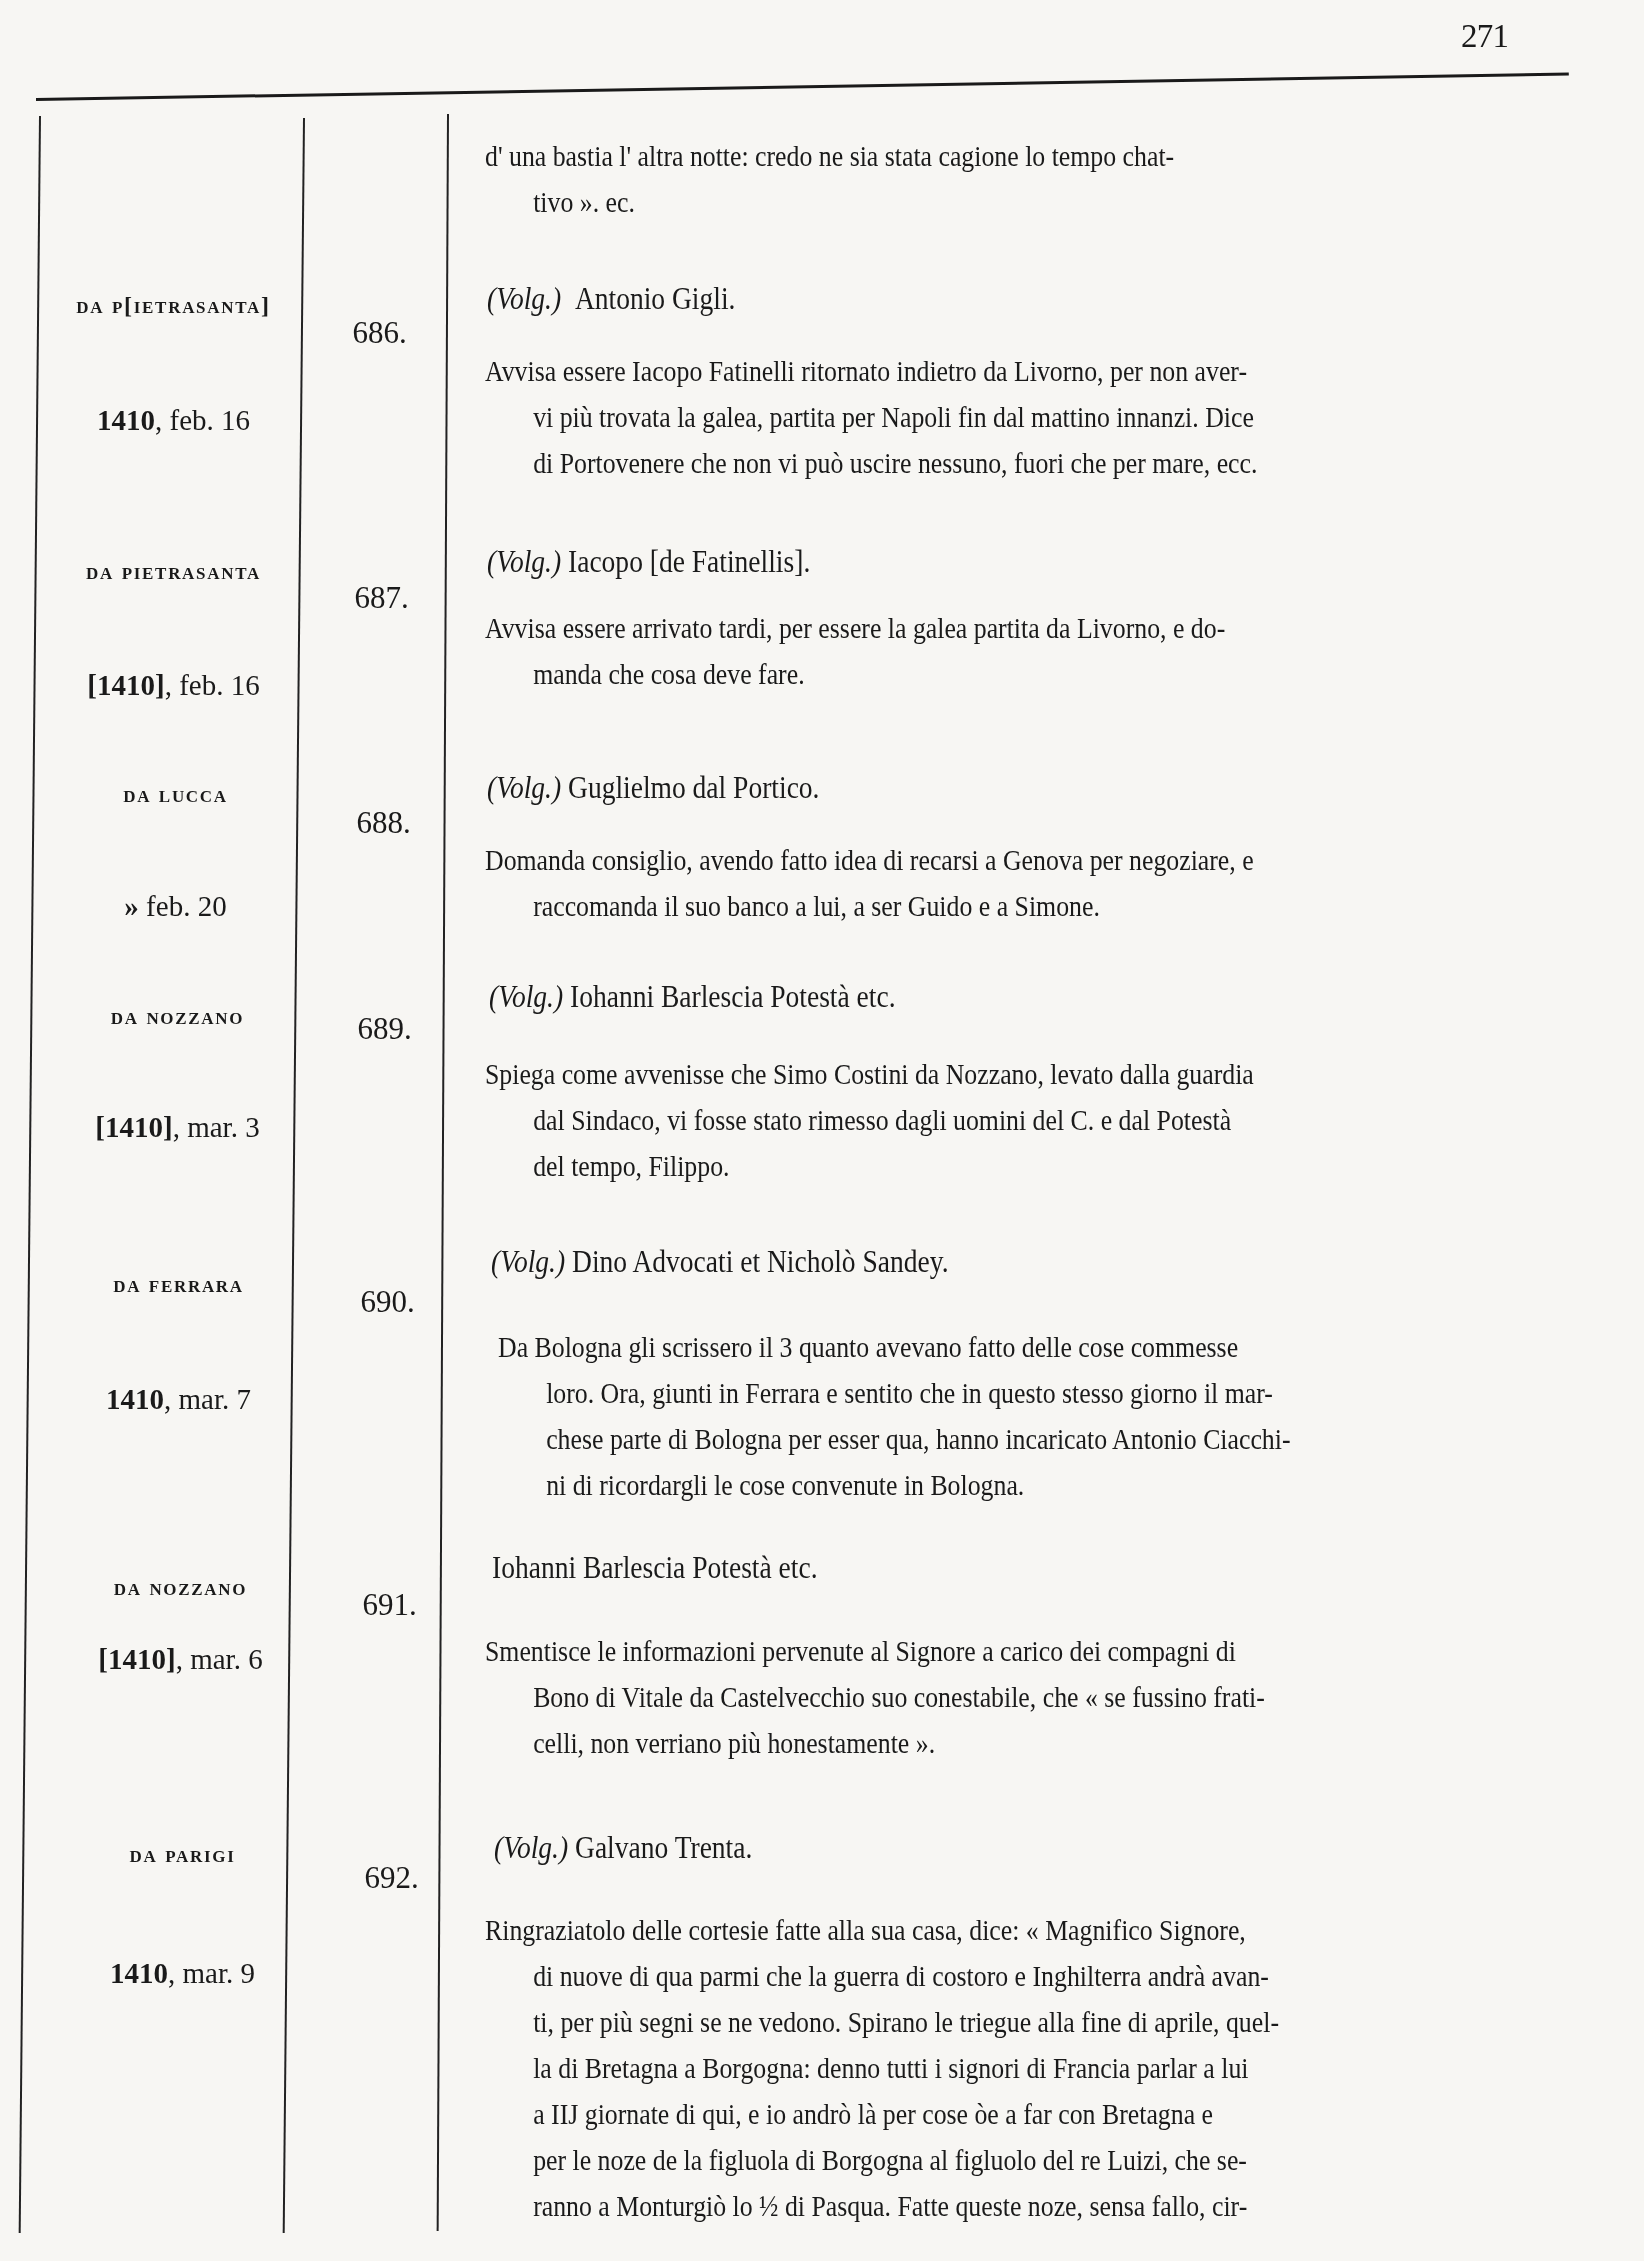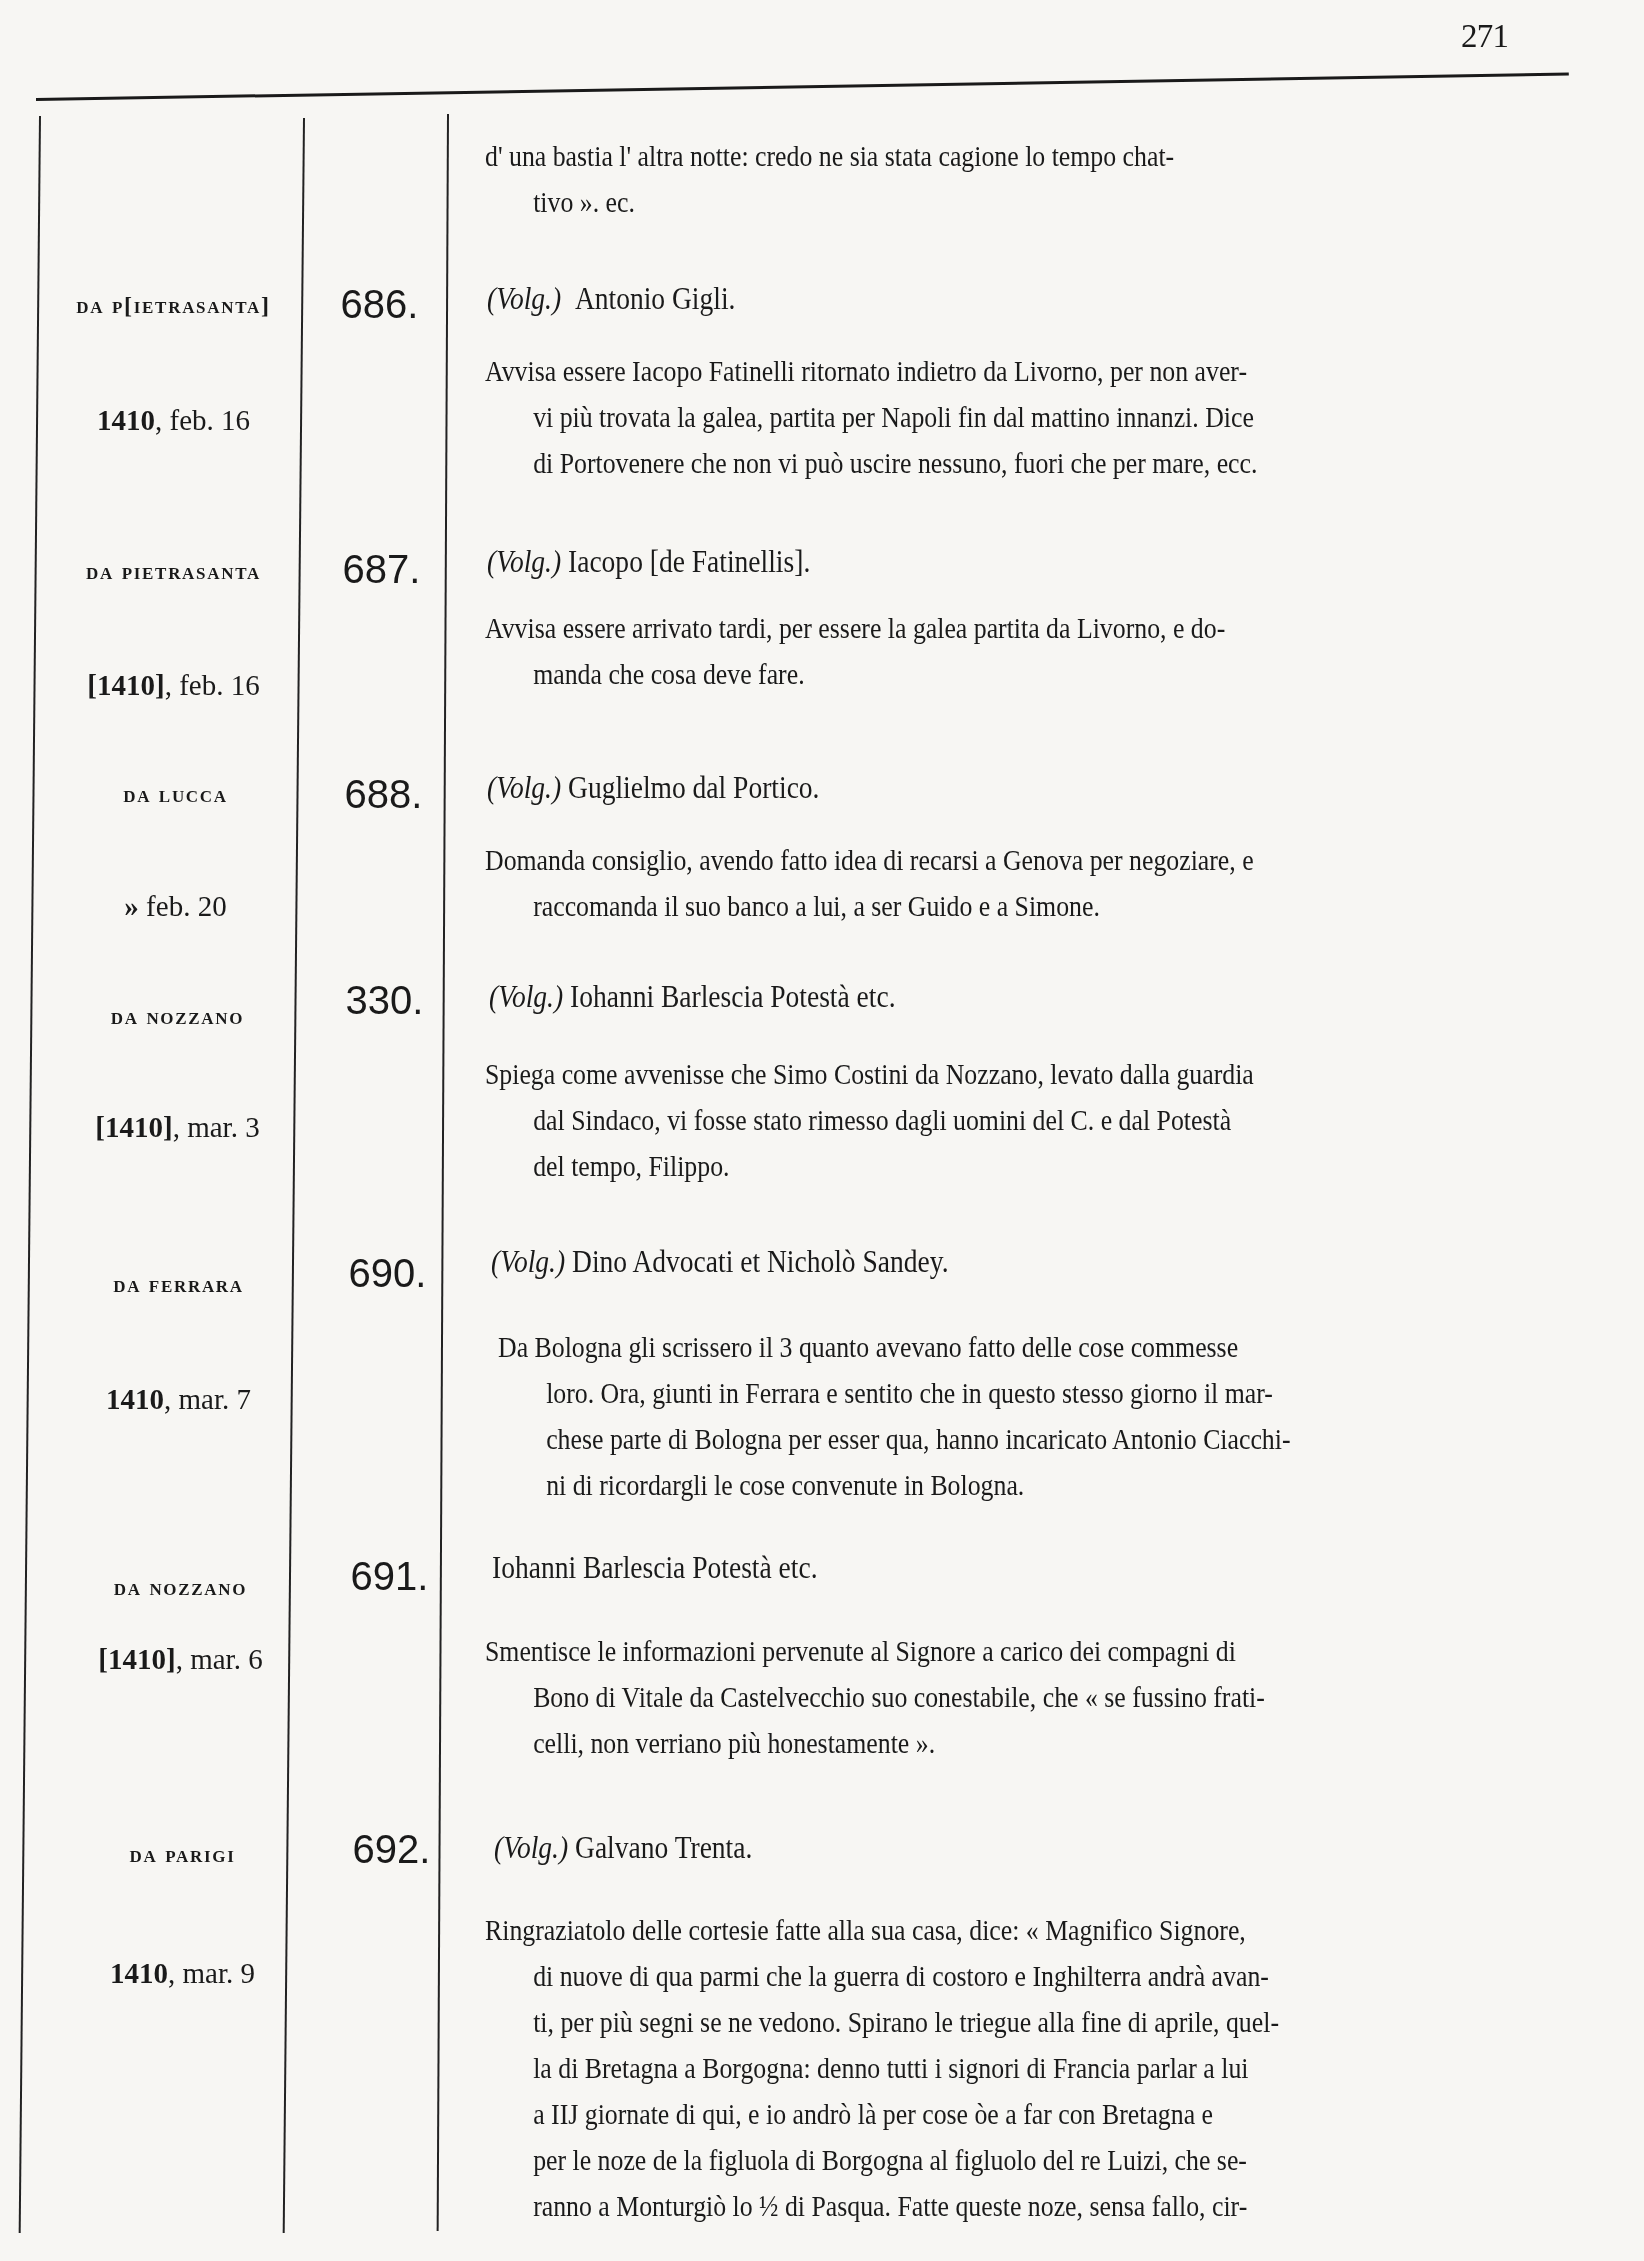--- a/index.html
+++ b/index.html
@@ -29,21 +29,21 @@
       font-family: "Liberation Serif", serif; font-size: 24px; font-weight: bold;
       letter-spacing: 1.7px; font-variant: small-caps; text-transform: lowercase;
     }
     .date {
       position: absolute; width: 265px; text-align: center;
       font-family: "Liberation Serif", serif; font-size: 29px; margin-top: 35px;
     }
     .date b { font-weight: bold; }
     .num {
       position: absolute; width: 133px; text-align: center;
-      font-family: Liberation Sans, sans-serif; font-size: 40px;
+      font-family: Liberation Serif, serif; font-size: 31px; margin-top: 33px;
     }
     .title {
       position: absolute; font-family: "Liberation Serif", serif; font-size: 32px;
       white-space: nowrap; transform: scaleX(0.86); transform-origin: left;
     }
     .title i { font-style: italic; }
     .body {
       position: absolute; left: 485px; width: 1085px;
       font-family: "Liberation Serif", serif; font-size: 30px; line-height: 46px;
       text-align: justify; transform-origin: left top;
@@ -96,21 +96,21 @@
     <div class="title" style="left:487px; top:769px;"><i>(Volg.)</i> <span>Guglielmo dal Portico.</span></div>
     <div class="body" style="top:837px;">
       <span class="line">Domanda consiglio, avendo fatto idea di recarsi a Genova per negoziare, e</span>
       <span class="line indent">raccomanda il suo banco a lui, a ser Guido e a Simone.</span>
     </div>
   </div>
 
   <div>
     <div class="place" style="left:45px; top:1003px;">DA NOZZANO</div>
     <div class="date" style="left:45px; top:1076px;"><b>[1410]</b><span>, mar. 3</span></div>
-    <div class="num" style="left:318px; top:978px;">330.</div>
+    <div class="num" style="left:318px; top:978px;">689.</div>
     <div class="title" style="left:489px; top:978px;"><i>(Volg.)</i> <span>Iohanni Barlescia Potestà etc.</span></div>
     <div class="body" style="top:1051px;">
       <span class="line">Spiega come avvenisse che Simo Costini da Nozzano, levato dalla guardia</span>
       <span class="line indent">dal Sindaco, vi fosse stato rimesso dagli uomini del C. e dal Potestà</span>
       <span class="line indent">del tempo, Filippo.</span>
     </div>
   </div>
 
   <div>
     <div class="place" style="left:46px; top:1271px;">DA FERRARA</div>

